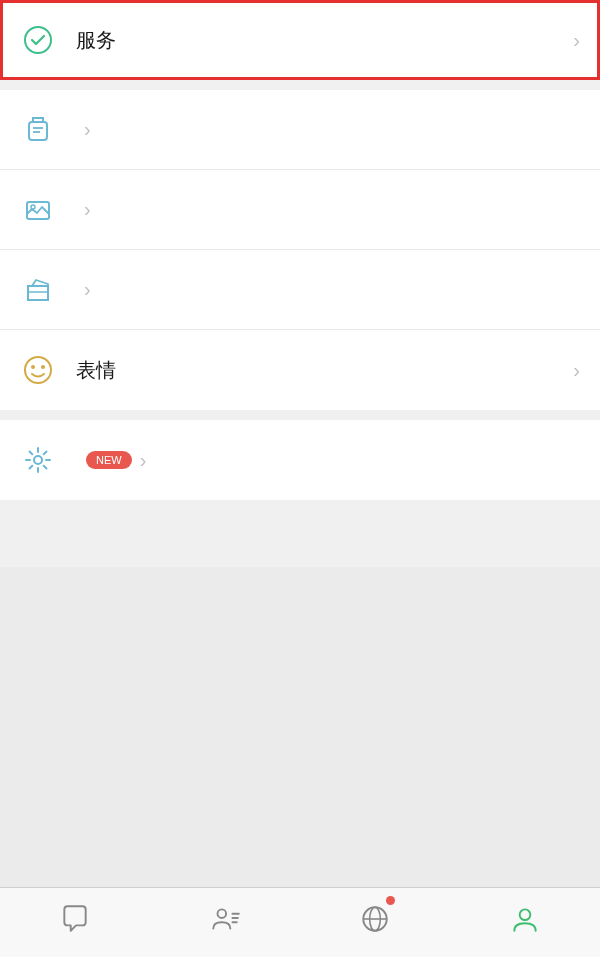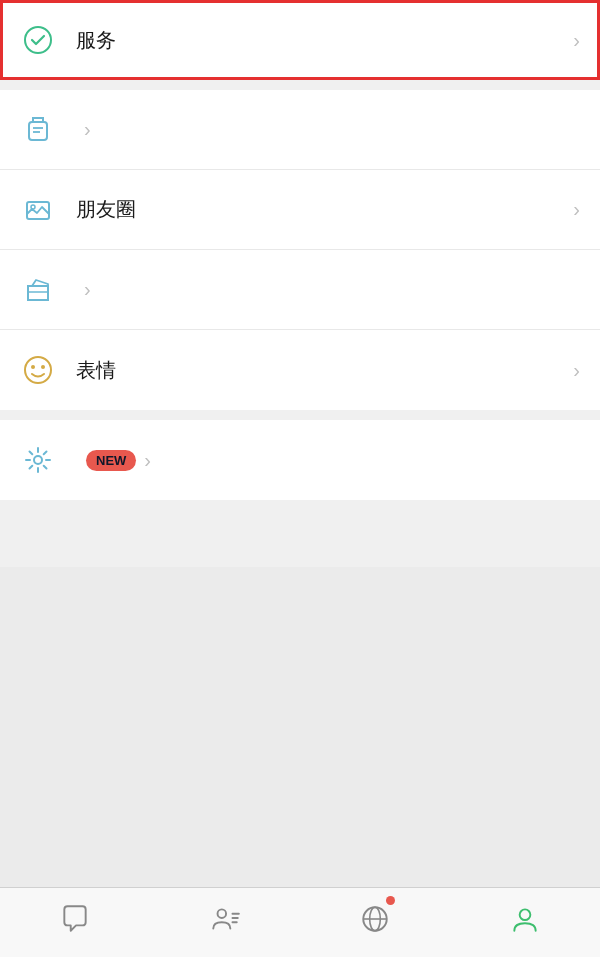--- a/index.html
+++ b/index.html
@@ -50,23 +50,23 @@
     }
 
     .menu-label {
       font-size: 20px;
       color: #1a1a1a;
       flex: 1;
     }
 
     .badge-new {
       background: #e8584e;
-      color: #0f172a;
-      font-size: 13px;
-      font-weight: bold;
+      color: #ffffff;
+      font-size: 11px;
+      font-weight: normal;
       padding: 3px 10px;
       border-radius: 12px;
       margin-left: 10px;
     }
 
     .chevron {
       color: #c0c0c0;
       font-size: 20px;
       margin-left: 8px;
     }
@@ -152,21 +152,20 @@
   </div>
 
   <div class="menu-item">
     <div class="menu-icon">
       <svg viewBox="0 0 32 32" fill="none" xmlns="http://www.w3.org/2000/svg">
         <rect x="5" y="8" width="22" height="17" rx="2" stroke="#6bb8d4" stroke-width="2"></rect>
         <polyline points="5,20 10,15 15,19 20,13 27,20" stroke="#6bb8d4" stroke-width="1.8" fill="none" stroke-linecap="round" stroke-linejoin="round"></polyline>
         <circle cx="11" cy="13" r="2" stroke="#6bb8d4" stroke-width="1.5"></circle>
       </svg>
     </div>
-    <span class="menu-label">朋友圈</span>
     <span class="chevron">›</span>
   </div>
 
   <div class="menu-item">
     <div class="menu-icon">
       <svg viewBox="0 0 32 32" fill="none" xmlns="http://www.w3.org/2000/svg">
         <path d="M6 12 L26 12 L26 26 L6 26 Z" stroke="#6bb8d4" stroke-width="2" fill="none"></path>
         <path d="M10 12 L14 6 L26 10 L26 12" stroke="#6bb8d4" stroke-width="1.8" fill="none" stroke-linejoin="round"></path>
         <line x1="6" y1="18" x2="26" y2="18" stroke="#6bb8d4" stroke-width="1.5"></line>
       </svg>

